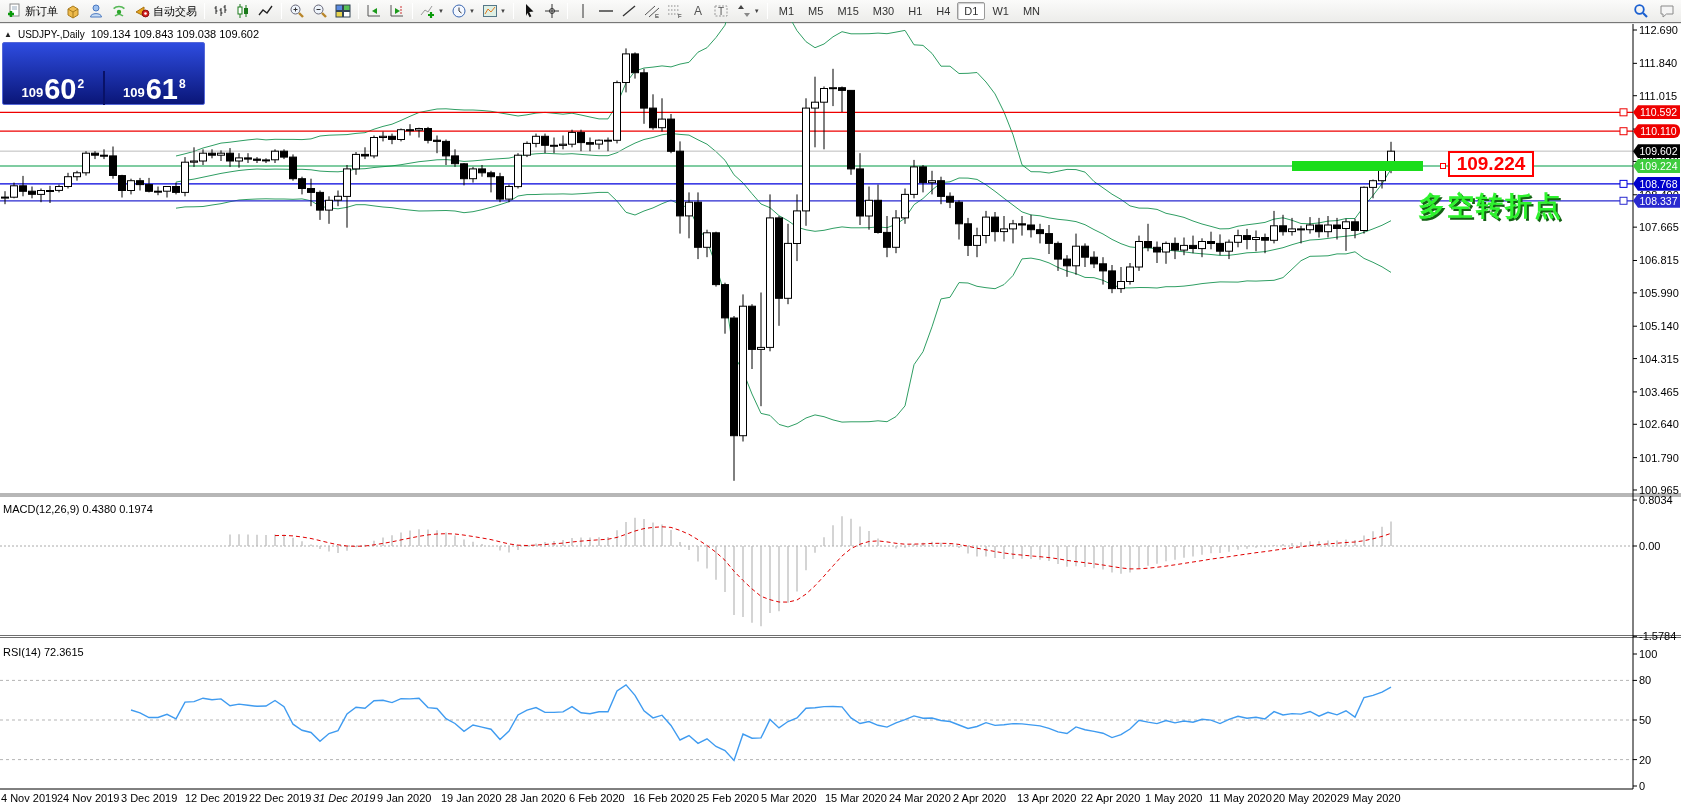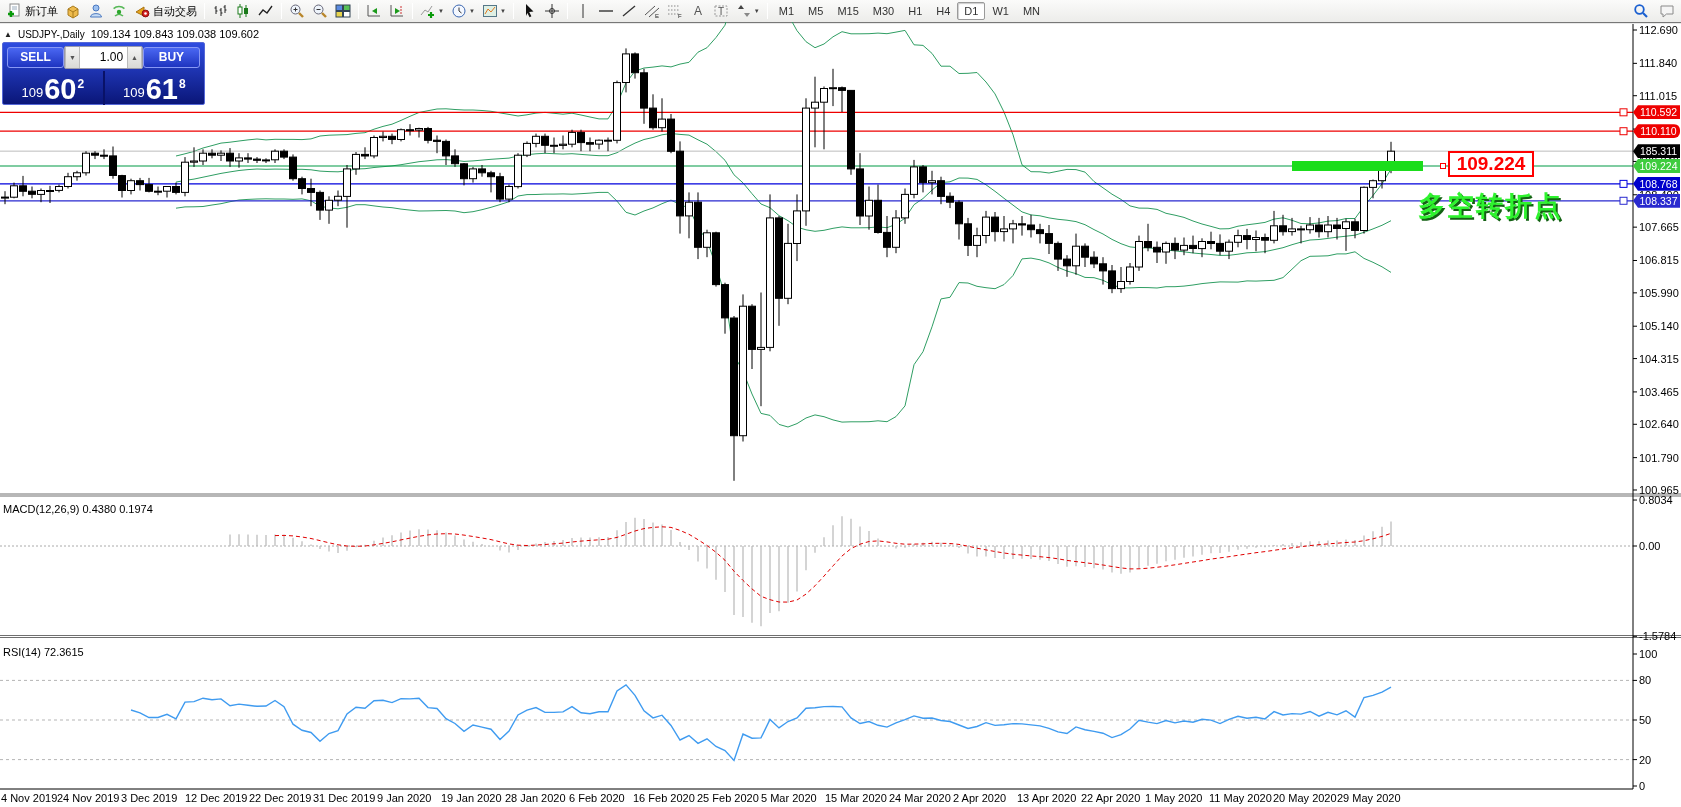--- a/index.html
+++ b/index.html
@@ -42,21 +42,21 @@
   #tp-top{position:absolute;left:0;top:0;width:100%;height:28px;display:flex;align-items:center;justify-content:space-between;padding:3px 4px}
   .tp-btn{width:58px;height:21px;background:linear-gradient(#4a67f2,#1e34c0);border:1px solid #8898f5;
     border-radius:3px;color:#fff;font-size:12px;font-weight:bold;display:flex;align-items:center;justify-content:center}
   #vol-box{display:flex;align-items:center;height:23px;background:#fff;border:1px solid #99a;border-radius:2px;overflow:hidden}
   .spin{width:15px;height:23px;background:linear-gradient(#f5f5f5,#d8d8d4);border-left:1px solid #bbb;border-right:1px solid #bbb;
     display:flex;align-items:center;justify-content:center;color:#555;font-size:7px}
   #vol-val{width:48px;text-align:right;padding-right:4px;color:#000;font-size:12px}
   #tp-prices{position:absolute;left:0;top:28px;width:100%;height:34px;display:flex}
   .tp-price{flex:1;display:flex;align-items:flex-end;justify-content:center;padding-bottom:2px}
   .tp-price:first-child{border-right:2px solid #091268}
-  .p-small{font-size:13px;font-weight:normal;margin-bottom:3px}
+  .p-small{font-size:13px;font-weight:bold;margin-bottom:3px}
   .p-big{font-size:29px;font-weight:bold;line-height:28px;margin:0 1px}
   .p-sup{font-size:12px;font-weight:bold;margin-bottom:12px}
 
   
   #support-band{position:absolute;left:1292px;top:139px;width:131px;height:10px}
   #price-callout{position:absolute;left:1448px;top:129px;width:86px;height:26px;border:2px solid #f00;
     color:#f00;background:#fff;font-size:19px;font-weight:bold;text-align:center;line-height:22px}
   #callout-handle{position:absolute;left:1440px;top:141px;width:6px;height:6px;background:#fff;border:1px solid #f00}
   #pivot-note{position:absolute;left:1418px;top:166px;font-size:27px;font-weight:bold;letter-spacing:2px;
     color:#2ef32e;text-shadow:2px 2px 0 #146114;white-space:nowrap}
@@ -850,27 +850,27 @@
       <div class="tick" style="top: 626px;">100</div>
       <div class="tick" style="top: 652.4px;">80</div>
       <div class="tick" style="top: 692px;">50</div>
       <div class="tick" style="top: 731.6px;">20</div>
       <div class="tick" style="top: 758px;">0</div>
       <div class="plabel" style="top: 83.3096px; background: rgb(238, 0, 0);">110.592</div>
       <div class="plabel" style="top: 102.22px; background: rgb(238, 0, 0); border-radius: 6px;">110.110</div>
       <div class="plabel" style="top: 136.979px; background: rgb(62, 204, 62);">109.224</div>
       <div class="plabel" style="top: 154.869px; background: rgb(0, 0, 204);">108.768</div>
       <div class="plabel" style="top: 171.779px; background: rgb(41, 41, 207);">108.337</div>
-      <div class="plabel" style="top: 122.15px; background: rgb(0, 0, 0);">185.311</div>
+      <div class="plabel" style="top: 122.15px; background: rgb(0, 0, 0);">109.602</div>
       <div class="dlabel" style="left: 1px;">4 Nov 2019</div>
       <div class="dlabel" style="left: 57px;">24 Nov 2019</div>
       <div class="dlabel" style="left: 121px;">3 Dec 2019</div>
       <div class="dlabel" style="left: 185px;">12 Dec 2019</div>
       <div class="dlabel" style="left: 249px;">22 Dec 2019</div>
-      <div class="dlabel" style="left: 313px;">31 Dec 2019</div>
+      <div class="dlabel" style="left: 313px; font-style: italic;">31 Dec 2019</div>
       <div class="dlabel" style="left: 377px;">9 Jan 2020</div>
       <div class="dlabel" style="left: 441px;">19 Jan 2020</div>
       <div class="dlabel" style="left: 505px;">28 Jan 2020</div>
       <div class="dlabel" style="left: 569px;">6 Feb 2020</div>
       <div class="dlabel" style="left: 633px;">16 Feb 2020</div>
       <div class="dlabel" style="left: 697px;">25 Feb 2020</div>
       <div class="dlabel" style="left: 761px;">5 Mar 2020</div>
       <div class="dlabel" style="left: 825px;">15 Mar 2020</div>
       <div class="dlabel" style="left: 889px;">24 Mar 2020</div>
       <div class="dlabel" style="left: 953px;">2 Apr 2020</div>
@@ -882,29 +882,20 @@
       <div class="dlabel" style="left: 1337px;">29 May 2020</div>
     </div>
 
   <div id="title-row">
     <span id="collapse">▲</span>
     <span id="symbol-title">USDJPY-,Daily</span>
     <span id="ohlc-text">109.134 109.843 109.038 109.602</span>
   </div>
 
   <div id="trade-panel">
-    <div id="tp-top">
-      <div class="tp-btn">SELL</div>
-      <div id="vol-box">
-        <span class="spin">▼</span>
-        <span id="vol-val">1.00</span>
-        <span class="spin">▲</span>
-      </div>
-      <div class="tp-btn">BUY</div>
-    </div>
     <div id="tp-prices">
       <div class="tp-price">
         <span class="p-small">109</span>
         <span class="p-big">60</span>
         <span class="p-sup">2</span>
       </div>
       <div class="tp-price">
         <span class="p-small">109</span>
         <span class="p-big">61</span>
         <span class="p-sup">8</span>

